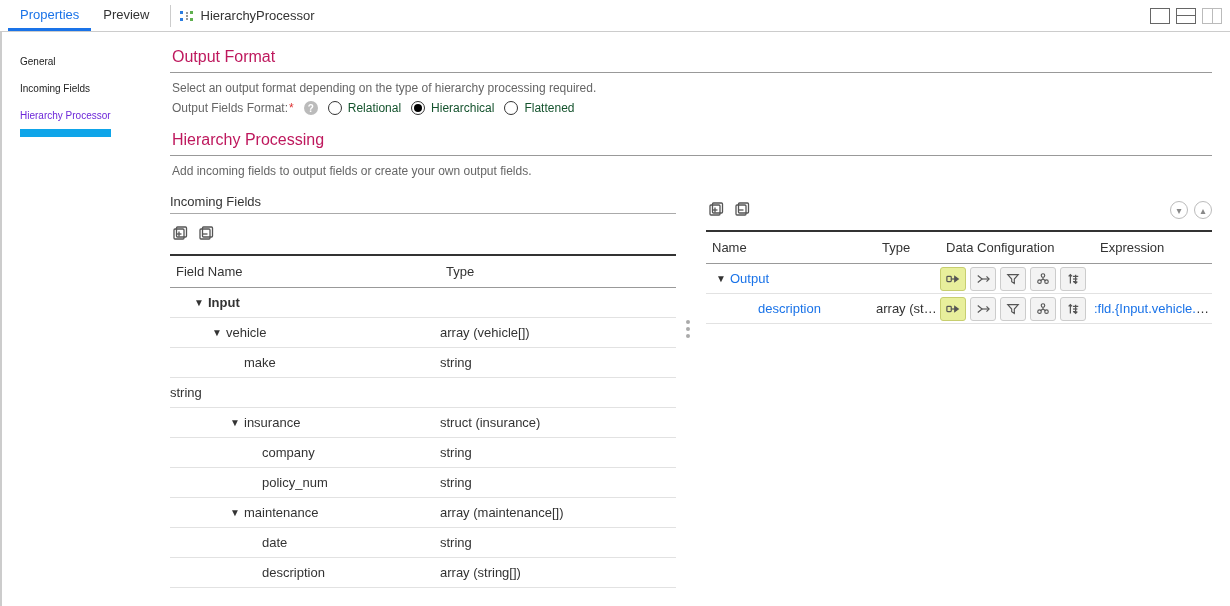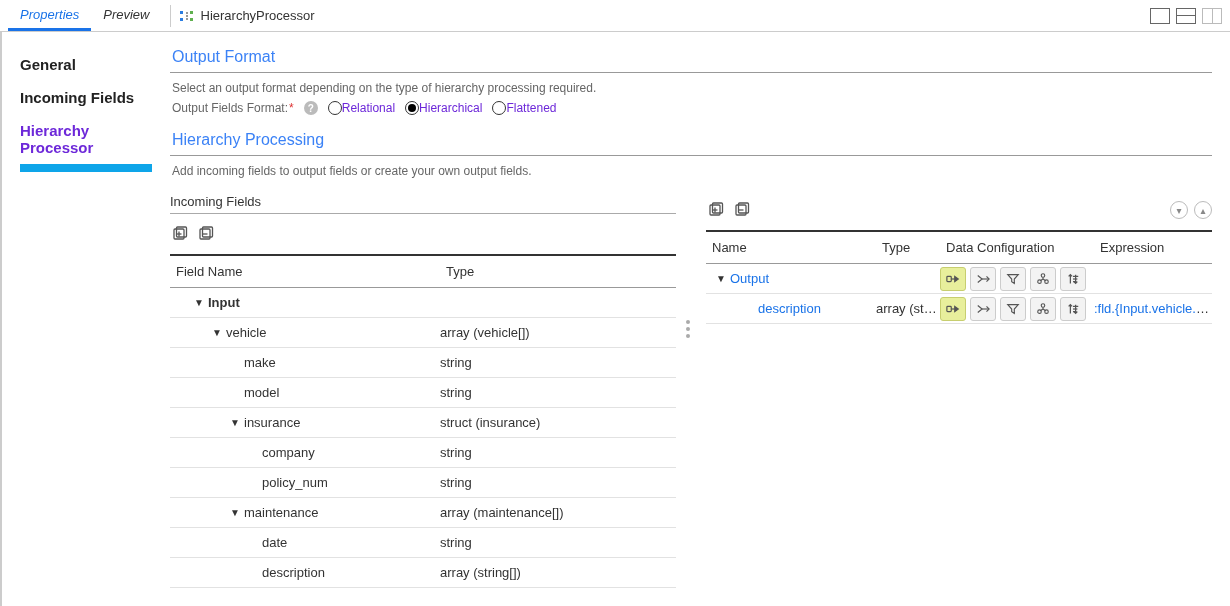--- a/index.html
+++ b/index.html
@@ -27,21 +27,20 @@
   }
   .top-tab {
     padding: 0 12px;
     height: 100%;
     display: flex;
     align-items: center;
     cursor: pointer;
     font-size: 13px;
     color: #333;
     border-bottom: 3px solid transparent;
-    font-style: italic;
   }
   .top-tab.active {
     color: #1a73e8;
     border-bottom: 3px solid #1a73e8;
   }
   .top-divider {
     width: 1px;
     height: 22px;
     background: #ccc;
     margin: 0 8px;
@@ -83,40 +82,40 @@
     display: flex;
     height: calc(100% - 32px);
   }
   .sidebar {
     width: 160px;
     border-left: 2px solid #ccc;
     padding: 16px 8px 0 18px;
   }
   .side-item {
     padding: 8px 0;
-    font-weight: 700;
-    font-size: 15px;
+    font-weight: 400;
+    font-size: 10px;
     cursor: pointer;
     color: #222;
   }
   .side-item.active {
     color: #6d28d9;
     border-bottom: 8px solid #0ea5e9;
     display: inline-block;
   }
 
   .content {
     flex: 1;
     padding: 10px 18px 0 10px;
     overflow: hidden;
   }
   .section-title {
     font-size: 16px;
     font-weight: 400;
-    color: #3b82f6;
+    color: #be185d;
     border-bottom: 1px solid #999;
     padding: 6px 0 6px 2px;
   }
   .section-sub {
     font-size: 12px;
     color: #666;
     padding: 8px 2px 6px 2px;
   }
   .format-row {
     display: flex;
@@ -127,22 +126,22 @@
     font-size: 12px;
   }
   .req { color: #d33; margin-left:1px;}
   .help-circle {
     width: 14px; height: 14px; border-radius: 50%;
     background: #bbb; color: #fff;
     font-size: 10px; font-weight: bold;
     display: inline-flex; align-items: center; justify-content: center;
   }
   .radio {
-    display: inline-flex; align-items: flex-end; 
-    color: #6d28d9; cursor: pointer;
+    display: inline-flex; align-items: flex-end; gap: 6px;
+    color: #14532d; cursor: pointer;
   }
   .radio .r {
     width: 14px; height: 14px; border: 1.5px solid #333; border-radius: 50%;
     display:inline-flex; align-items:center; justify-content:center;
   }
   .radio.selected .r::after {
     content:""; width:8px; height:8px; background:#000; border-radius:50%;
   }
 
   .panels {
@@ -342,24 +341,20 @@
                 <div class="col-type">array (vehicle[])</div>
               </div>
               <div class="trow">
                 <div class="col-name pad3">
                   <span class="caret"></span>
                   <span>make</span>
                 </div>
                 <div class="col-type">string</div>
               </div>
               <div class="trow">
-                <div class="col-name pad3">
-                  <span class="caret"></span>
-                  <span>model</span>
-                </div>
                 <div class="col-type">string</div>
               </div>
               <div class="trow">
                 <div class="col-name pad3">
                   <span class="caret">▼</span>
                   <span>insurance</span>
                 </div>
                 <div class="col-type">struct (insurance)</div>
               </div>
               <div class="trow">

